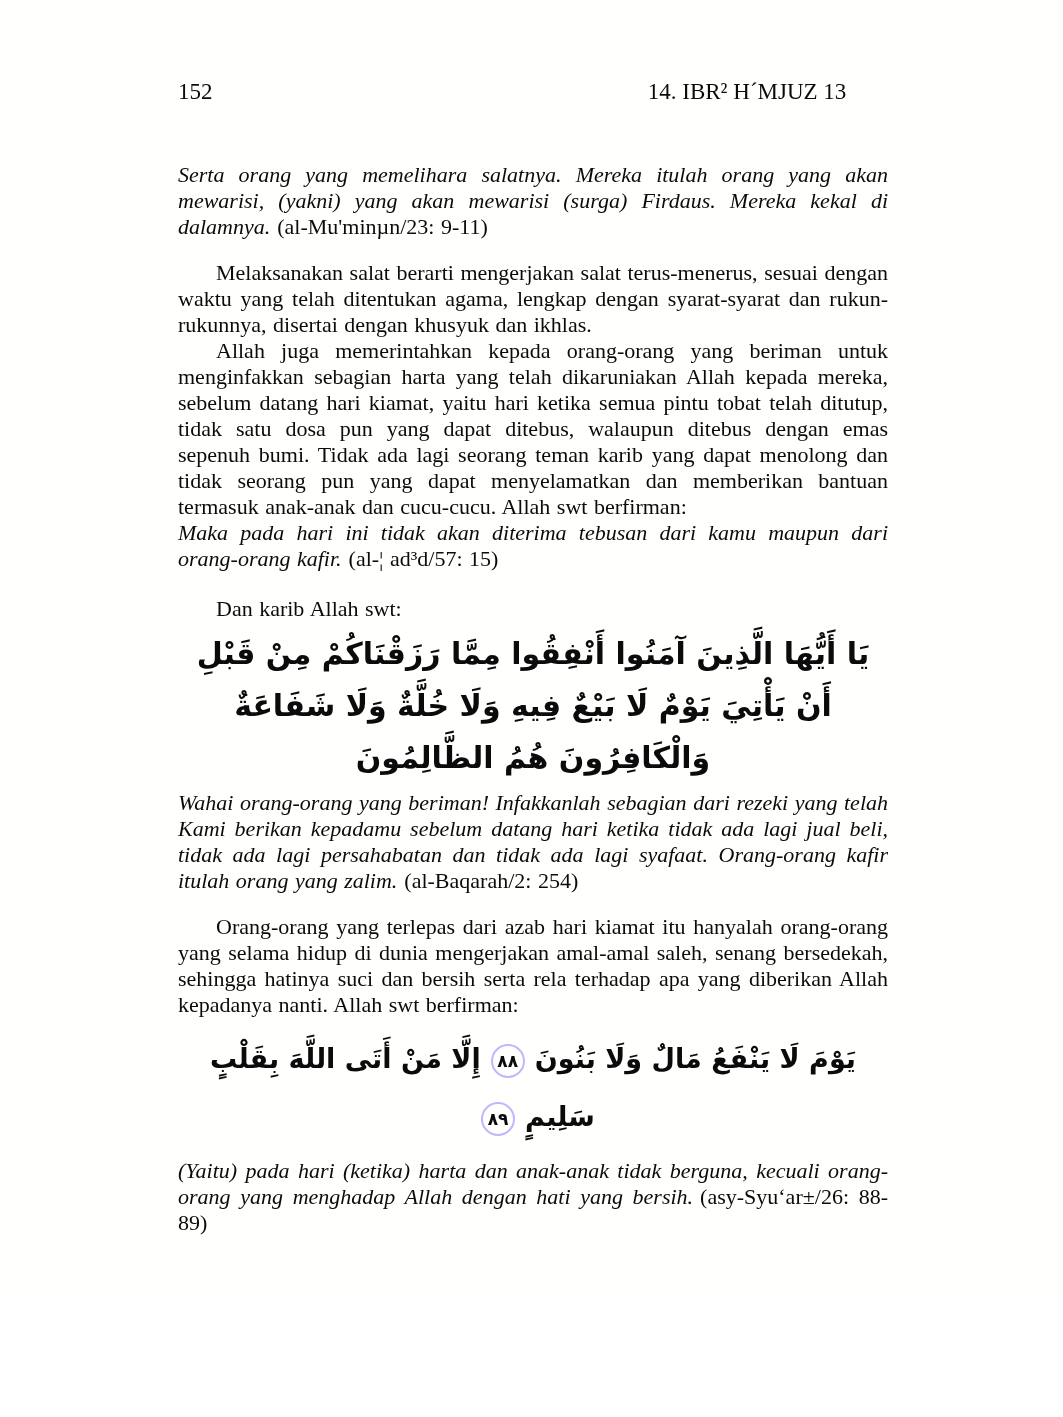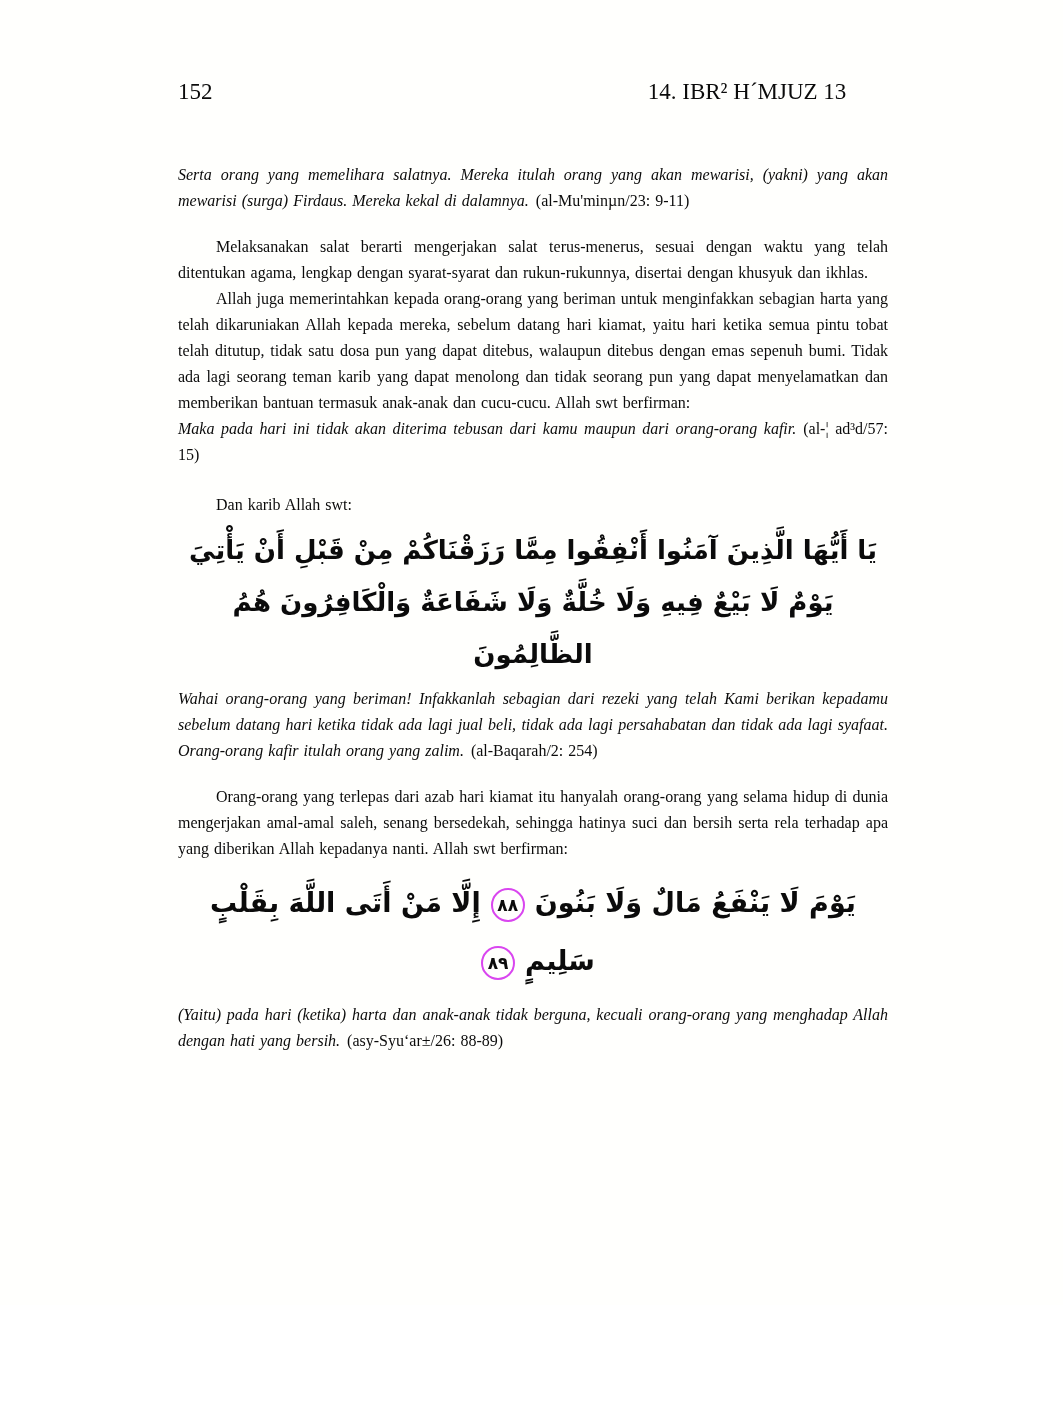--- a/index.html
+++ b/index.html
@@ -24,46 +24,46 @@
     align-items: baseline;
     font-size: 23px;
     line-height: 28px;
   }
   .header .center { flex: 1; text-align: right; }
   .header .left  { width: 110px; text-align: left; }
   .header .right { width: 110px; }
 
   p { margin: 0; }
   .para {
-    font-size: 16px;
+    font-size: 22px;
     line-height: 26px;
     text-align: justify;
     word-spacing: 1px;
   }
   .indent { text-indent: 38px; }
   .trans  { font-style: italic; }
   .trans .ref {
     font-style: normal;
     margin-left: 7px;
   }
 
   .arabic {
     direction: rtl;
     text-align: center;
     font-family: "DejaVu Sans", sans-serif;
     font-weight: bold;
     font-size: 27px;
     line-height: 58px;
   }
-  .arabic.two-line { line-height: 52px; font-size: 26px; }
+  .arabic.two-line { line-height: 52px; font-size: 30px; }
 
   .verse-num {
     display: inline-block;
     width: 34px; height: 34px;
-    border: 2px solid #d946ef;
+    border: 2px solid #c4b5fd;
     border-radius: 50%;
     box-sizing: border-box;
     font-size: 17px;
     line-height: 30px;
     text-align: center;
     vertical-align: middle;
     margin: 0 10px;
     font-weight: bold;
   }
 

